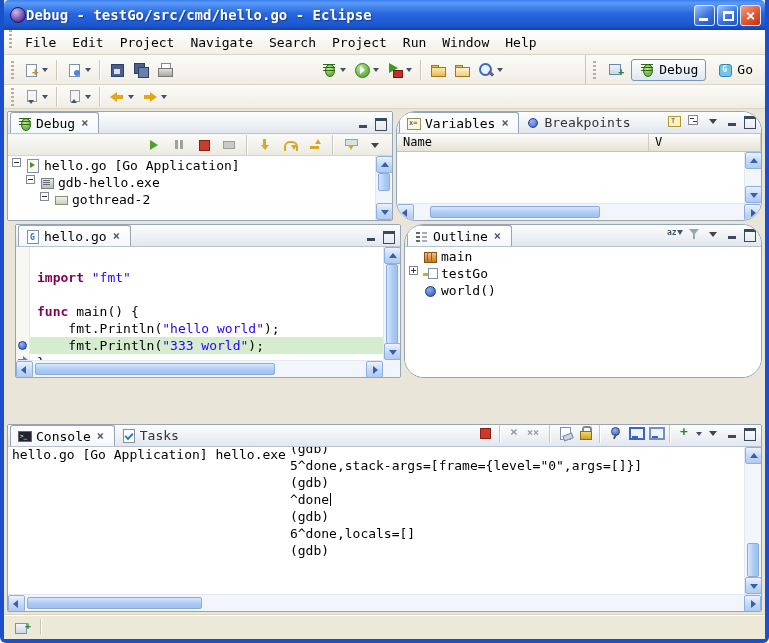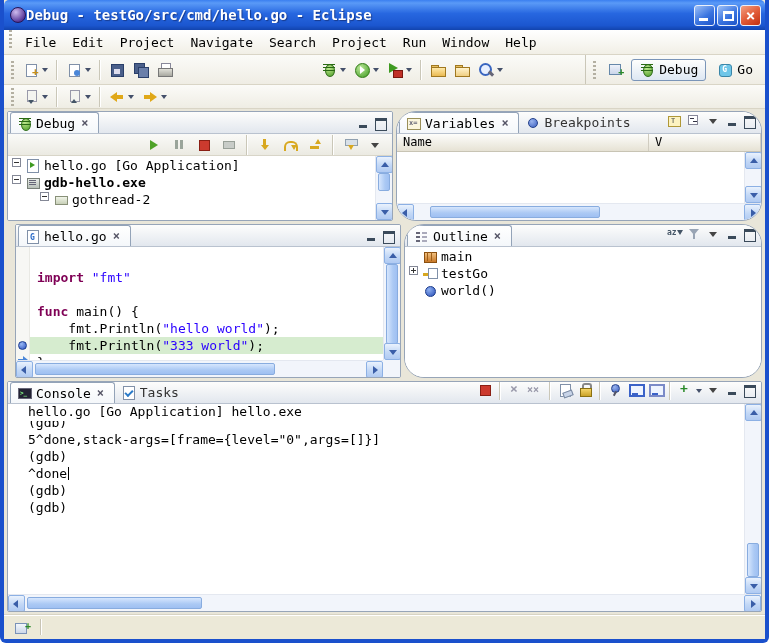--- a/index.html
+++ b/index.html
@@ -48,21 +48,21 @@
   .persp-label{white-space:nowrap;}
 
   
   .workbench{flex:1;display:flex;flex-direction:column;gap:3px;padding:2px 3px;background:#e9e6d9;overflow:hidden;}
   .wb-row{display:flex;gap:3px;flex:none;}
   .wb-row.top{height:110px;}
   .wb-row.mid{height:154px;margin-left:8px;}
   .view{border:1px solid #97a5b8;background:#fff;display:flex;flex-direction:column;overflow:hidden;border-radius:2px;}
   .debug-view,.editor-view{width:386px;flex:none;}
   .vars-view,.outline-view{flex:1;border-radius:20px;}
-  .console-view{flex:1;}
+  .console-view{flex:1;margin-top:43px;}
   .view-head{height:22px;flex:none;display:flex;align-items:flex-end;background:linear-gradient(#fdfdfc,#e2e7ee);
     border-bottom:1px solid #b9c2cf;padding:0 2px;}
   .tab{height:21px;display:flex;align-items:center;gap:4px;padding:0 6px;color:#333;white-space:nowrap;}
   .tab.active{background:linear-gradient(#ffffff,#f4f7fa);border:1px solid #93a3b8;border-bottom:none;
     border-radius:3px 3px 0 0;color:#000;}
   .tab-close{width:11px;height:13px;position:relative;margin-left:2px;}
   .tab-close::before{content:'×';position:absolute;left:0;top:-1px;font-weight:bold;font-size:12px;color:#556;}
   .head-right{margin-left:auto;display:flex;align-items:center;gap:2px;padding:0 3px 3px 0;}
   .head-right .tb-btn{padding:0 1px;}
   .vt-icons{display:flex;align-items:center;}
@@ -103,21 +103,21 @@
   .marker{position:absolute;left:2px;}
   .marker.bp{width:9px;height:9px;border-radius:50%;background:radial-gradient(circle at 35% 30%,#9ab8f4,#2a50c0);border:1px solid #1c3c90;}
   .marker.cur{width:5px;height:3px;background:#4a86d8;margin-top:3px;}
   .marker.cur::after{content:'';position:absolute;left:5px;top:-3px;border-left:5px solid #4a86d8;
     border-top:4px solid transparent;border-bottom:4px solid transparent;}
   .hscroll-row{flex:none;display:flex;}
   .hscroll-row .sbh{flex:1;}
 
   
   .console-main{flex:1;display:flex;overflow:hidden;background:#fff;}
-  .console-left{flex:1;display:flex;flex-direction:column;overflow:hidden;padding-left:16px;}
+  .console-left{flex:1;display:flex;flex-direction:row;overflow:hidden;}
   .process-label{height:17px;flex:none;padding-left:4px;white-space:nowrap;}
   .console-scroll{flex:1;overflow:hidden;}
   #console-lines{margin-top:-7px;padding-left:4px;}
   .console-line{height:17px;line-height:17px;white-space:pre;}
   .caret{display:inline-block;width:1px;height:13px;background:#000;vertical-align:-2px;margin-left:1px;}
 
   
   .statusbar{height:25px;flex:none;display:flex;align-items:center;gap:6px;background:#ece9d8;
     border-top:1px solid #d8d4c4;box-shadow:inset 0 1px 0 #fff;padding:0 6px;}
   .status-sep{width:1px;height:16px;background:#c8c4b4;box-shadow:1px 0 0 #fff;}
@@ -417,21 +417,21 @@
               <span class="ticon i-view-menu"></span>
             </span>
           </div>
         <div class="view-body">
           <div class="tree" id="debug-tree">
               <div class="tree-row">
                 <span class="expander minus"></span>
                 <span class="ticon sm i-launch-config"></span>
                 <span class="tree-label">hello.go [Go Application]</span>
               </div>
-              <div class="tree-row" style="padding-left: 4px; font-weight: bold;">
+              <div class="tree-row" style="padding-left: 18px;">
                 <span class="expander minus"></span>
                 <span class="ticon sm i-process"></span>
                 <span class="tree-label">gdb-hello.exe</span>
               </div>
               <div class="tree-row" style="padding-left: 32px;">
                 <span class="expander minus"></span>
                 <span class="ticon sm i-thread"></span>
                 <span class="tree-label">gothread-2</span>
               </div>
             </div>
@@ -663,20 +663,21 @@
       <div class="console-main">
         <div class="console-left">
           <div class="process-label">hello.go [Go Application] hello.exe</div>
           <div class="console-scroll">
             <div id="console-lines">
                 <div class="console-line"><span>(gdb)</span></div>
                 <div class="console-line"><span>5^done,stack-args=[frame={level="0",args=[]}]</span></div>
                 <div class="console-line"><span>(gdb)</span></div>
                 <div class="console-line"><span>^done</span><span class="caret"></span></div>
                 <div class="console-line"><span>(gdb)</span></div>
+                <div class="console-line"><span>6^done,locals=[]</span></div>
                 <div class="console-line"><span>(gdb)</span></div>
               </div>
           </div>
         </div>
         <div class="sbv">
           <div class="sb-btn">
               <span class="sb-arr up"></span>
             </div>
           <div class="sb-track">
               <div class="sb-thumb" style="bottom:0;height:34px"></div>

